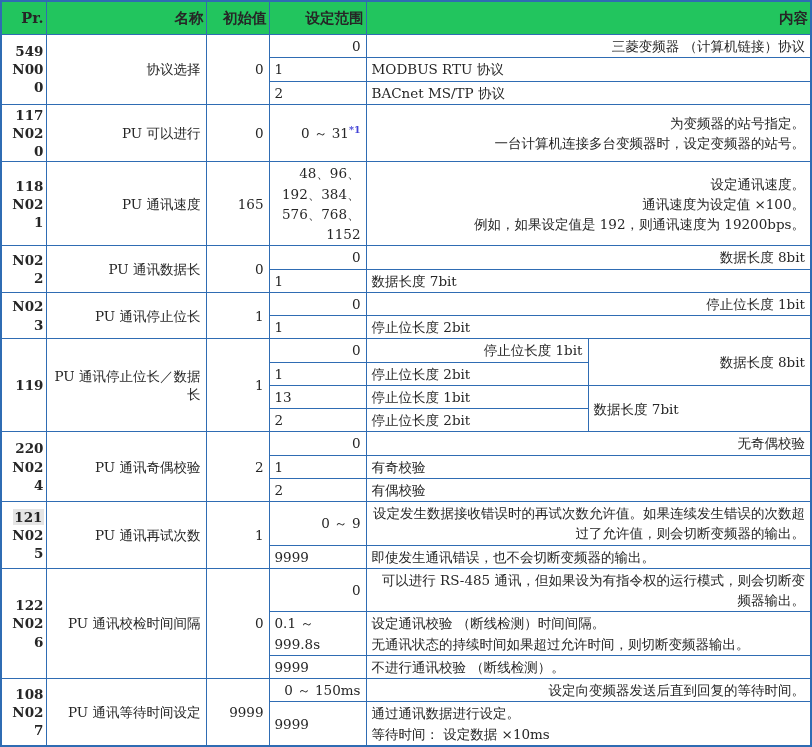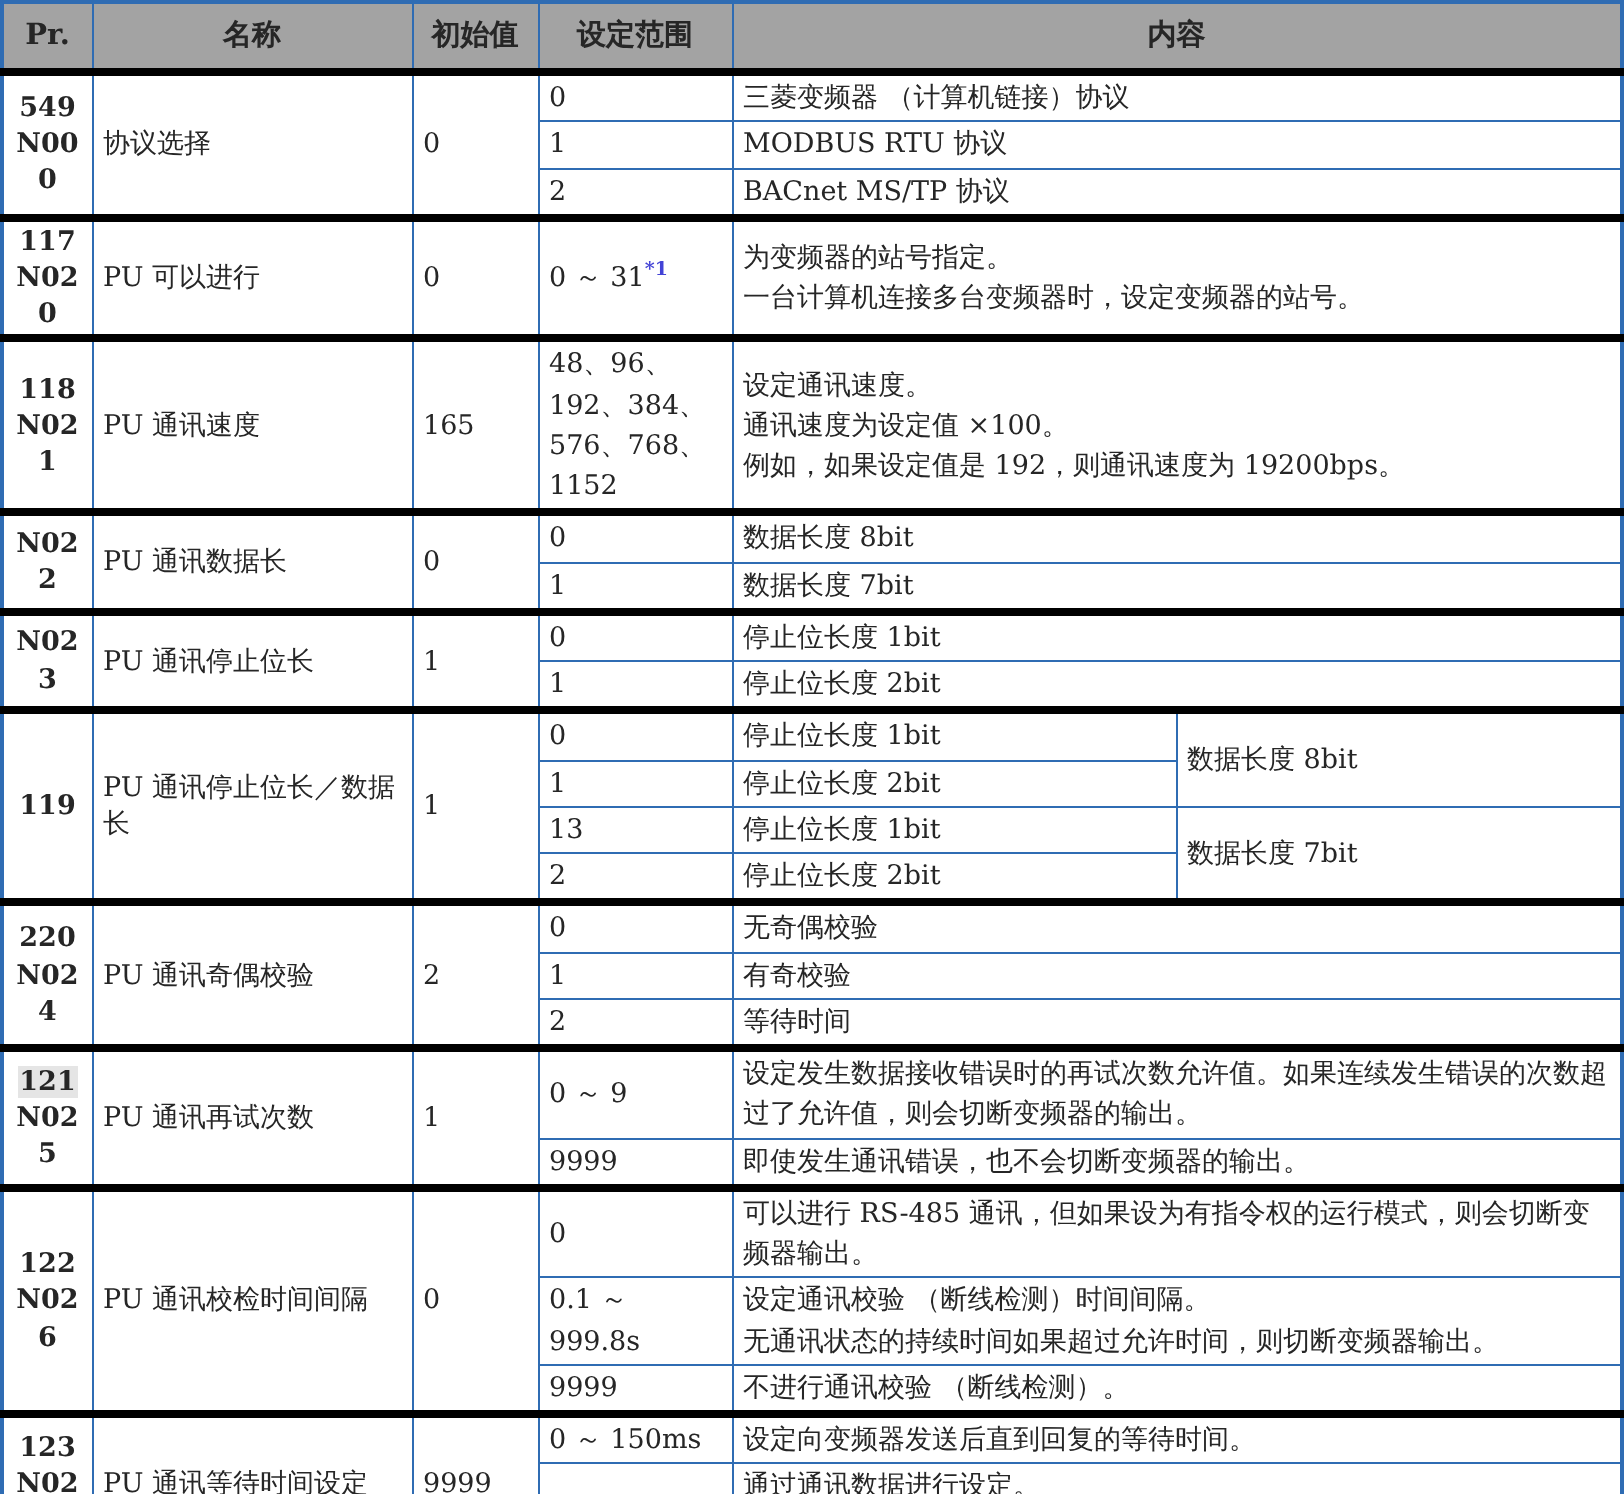--- a/index.html
+++ b/index.html
@@ -19,28 +19,28 @@
   td,th{
     border:1px solid #2f6cb3;
     font-size:13.5px;
     line-height:1.5;
     padding:1px 5px;
     vertical-align:middle;
     overflow:hidden;
     word-break:break-word;
   }
   th{
-    background:#a3a3a3;
+    background:#22c55e;
     font-weight:bold;
     font-size:14.5px;
-    text-align:center;
+    text-align:right;
     padding:5px 2px;
     height:22px;
   }
-  tr.grp > td{border-top:4px solid #000000;}
+  tr.grp > td{border-top:1px solid #000000;text-align:right;}
   .r21{height:21px;}
   .r43{height:43px;}
   .r76{height:76px;}
   td.pr{
     text-align:center;
     font-weight:bold;
     padding:1px 2px;
     line-height:1.35;
   }
   td.name{font-weight:normal;line-height:1.35;}
@@ -170,21 +170,21 @@
     <td class="initial" rowspan="3">2</td>
     <td class="range">0</td>
     <td class="content" colspan="2">无奇偶校验</td>
   </tr>
   <tr class="r21">
     <td class="range">1</td>
     <td class="content" colspan="2">有奇校验</td>
   </tr>
   <tr class="r21">
     <td class="range">2</td>
-    <td class="content" colspan="2">等待时间</td>
+    <td class="content" colspan="2">有偶校验</td>
   </tr>
 
   <tr class="grp r43">
     <td class="pr" rowspan="2"><span class="hl">121</span><br><span>N025</span></td>
     <td class="name" rowspan="2">PU 通讯再试次数</td>
     <td class="initial" rowspan="2">1</td>
     <td class="range">0 ～ 9</td>
     <td class="content" colspan="2">设定发生数据接收错误时的再试次数允许值。如果连续发生错误的次数超过了允许值，则会切断变频器的输出。</td>
   </tr>
   <tr class="r21">
@@ -204,21 +204,21 @@
 999.8s</td>
     <td class="content" colspan="2">设定通讯校验 （断线检测）时间间隔。
 无通讯状态的持续时间如果超过允许时间，则切断变频器输出。</td>
   </tr>
   <tr class="r21">
     <td class="range">9999</td>
     <td class="content" colspan="2">不进行通讯校验 （断线检测）。</td>
   </tr>
 
   <tr class="grp r21">
-    <td class="pr" rowspan="2"><span>123</span><br><span>N027</span></td>
+    <td class="pr" rowspan="2"><span>108</span><br><span>N027</span></td>
     <td class="name" rowspan="2">PU 通讯等待时间设定</td>
     <td class="initial" rowspan="2">9999</td>
     <td class="range">0 ～ 150ms</td>
     <td class="content" colspan="2">设定向变频器发送后直到回复的等待时间。</td>
   </tr>
   <tr class="r43">
     <td class="range">9999</td>
     <td class="content" colspan="2">通过通讯数据进行设定。
 等待时间： 设定数据 ×10ms</td>
   </tr>

